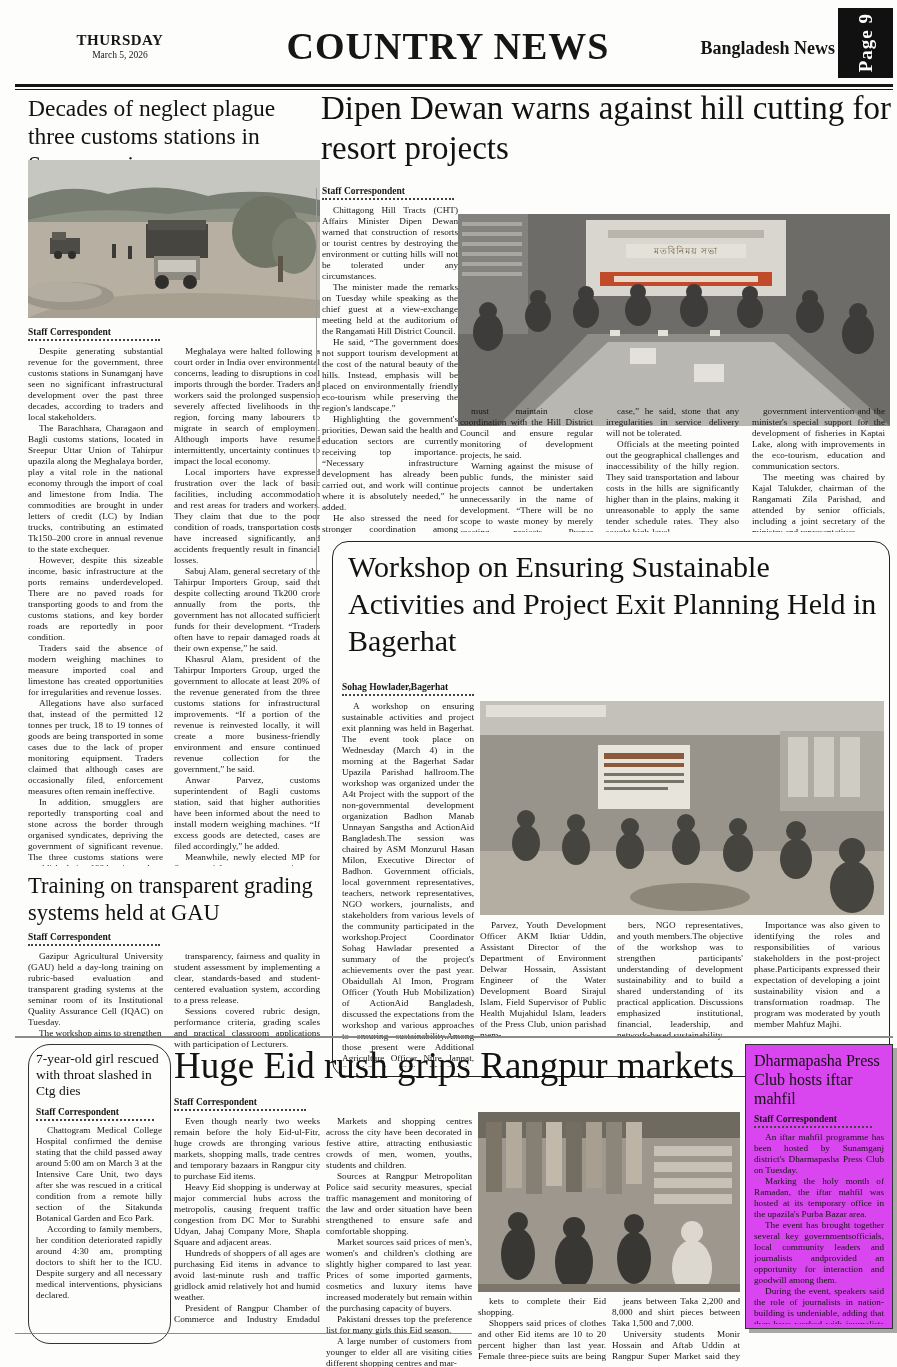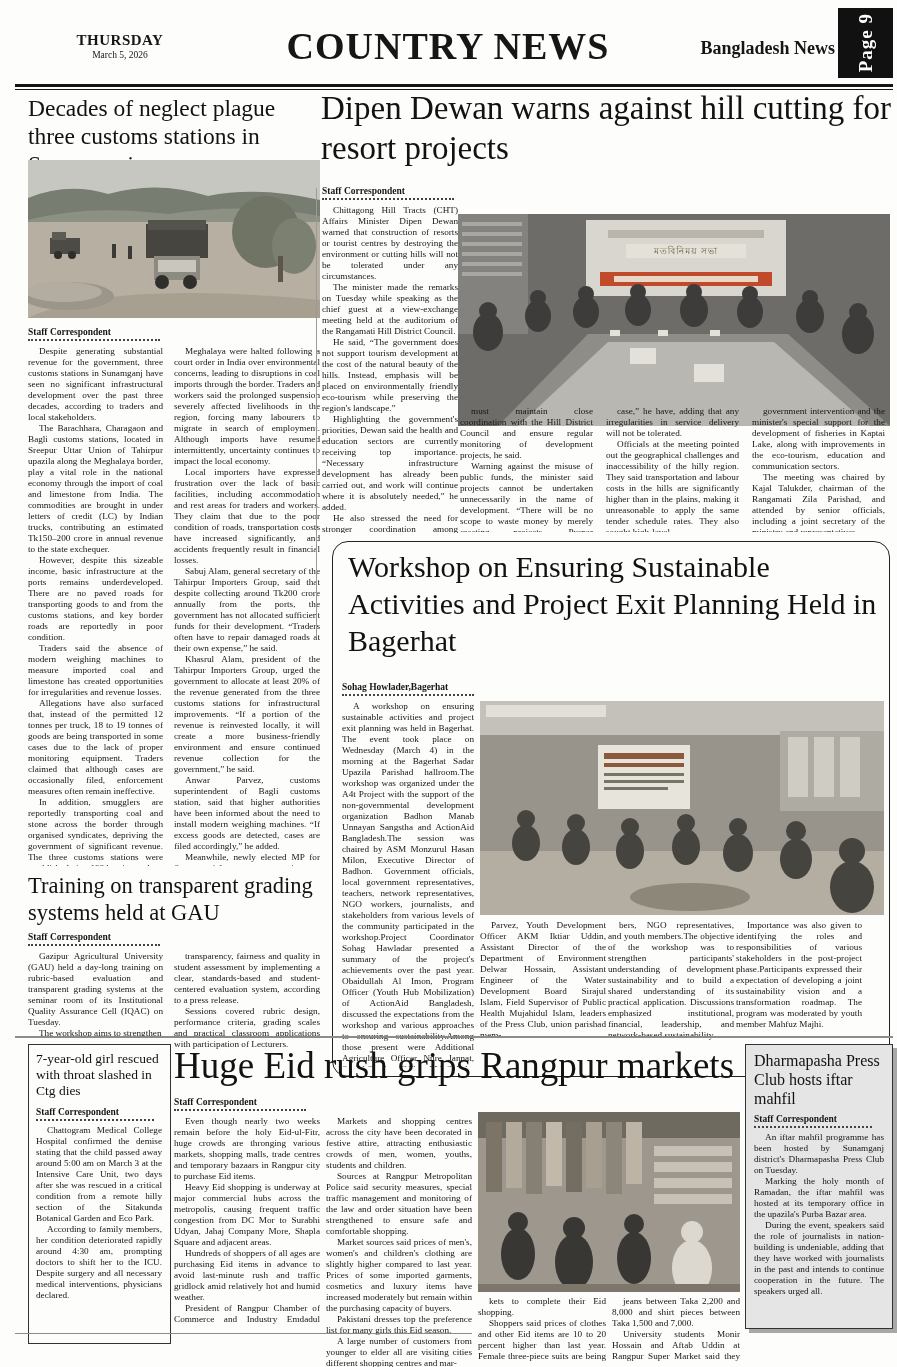--- a/index.html
+++ b/index.html
@@ -22,21 +22,21 @@
   .byline{font-weight:bold;font-size:9.5px;border-bottom:2px dotted #444;padding-bottom:2px;}
   .col{font-size:9.2px;line-height:11px;text-align:justify;overflow:hidden;}
   .col .para{margin:0;text-indent:11px;}
   .cols{display:flex;}
   .vrule{width:1px;background:#9a9a9a;}
   .hrule{background:#8c8c8c;}
 
   
   .round-box{border:1.5px solid #222;border-radius:16px;background:#fdfdfc;}
   .plain-box{border:1px solid #333;background:#fdfdfc;}
-  .shadow-box{border:1px solid #333;background:#e5e5e5;box-shadow:4px 4px 0 #a8a8a8;}
+  .shadow-box{border:1px solid #333;background:#d946ef;box-shadow:4px 4px 0 #a8a8a8;}
 
   .photo{overflow:hidden;background:#bbb;}
   .photo svg{display:block;width:100%;height:100%;}
   .screen-bn{font-size:9px;color:#5a4a33;text-align:center;letter-spacing:1px;}
 </style>
 </head>
 <body>
 
 <div class="page">
 
@@ -164,21 +164,21 @@
         </g>
         <text x="228" y="40" text-anchor="middle" class="screen-bn" font-size="11" fill="#6b5a40">মতবিনিময় সভা</text>
       </svg>
     </div>
     <div class="abs cols" style="left:460px;top:406px;width:432px;gap:13px;">
       <div class="col" style="width:133px;height:126px;">
           <p class="para">must maintain close coordination with the Hill District Council and ensure regular monitoring of development projects, he said.</p>
           <p class="para">Warning against the misuse of public funds, the minister said projects cannot be undertaken unnecessarily in the name of development. “There will be no scope to waste money by merely creating projects. Proper supervision must be ensured in every</p>
         </div>
       <div class="col" style="width:133px;height:126px;">
-          <p class="para">case,” he have, adding that any irregularities in service delivery will not be tolerated.</p>
+          <p class="para">case,” he said, stone that any irregularities in service delivery will not be tolerated.</p>
           <p class="para">Officials at the meeting pointed out the geographical challenges and inaccessibility of the hilly region. They said transportation and labour costs in the hills are significantly higher than in the plains, making it unreasonable to apply the same tender schedule rates. They also sought high-level</p>
         </div>
       <div class="col" style="width:133px;height:126px;font-family:Liberation Serif, serif;">
           <p class="para">government intervention and the minister's special support for the development of fisheries in Kaptai Lake, along with improvements in the eco-tourism, education and communication sectors.</p>
           <p class="para">The meeting was chaired by Kajal Talukder, chairman of the Rangamati Zila Parishad, and attended by senior officials, including a joint secretary of the ministry and representatives.</p>
         </div>
     </div>
   </div>
 
   <div class="abs round-box" style="left:332px;top:541px;width:556px;height:534px;"></div>
@@ -222,21 +222,21 @@
           <circle cx="258" cy="126" r="9"></circle>
             <ellipse cx="258" cy="152" rx="15" ry="19"></ellipse>
           <circle cx="316" cy="130" r="10"></circle>
             <ellipse cx="316" cy="158" rx="16" ry="20"></ellipse>
           <circle cx="372" cy="150" r="13"></circle>
             <ellipse cx="372" cy="186" rx="22" ry="26"></ellipse>
         </g>
         <ellipse cx="210" cy="196" rx="60" ry="14" fill="#8d8779"></ellipse>
       </svg>
     </div>
-    <div class="abs cols" style="left:480px;top:920px;width:404px;gap:2px;">
+    <div class="abs cols" style="left:480px;top:920px;width:404px;gap:11px;">
       <div class="col" style="width:126px;height:150px;">
           <p class="para">Parvez, Youth Development Officer AKM Iktiar Uddin, Assistant Director of the Department of Environment Delwar Hossain, Assistant Engineer of the Water Development Board Sirajul Islam, Field Supervisor of Public Health Mujahidul Islam, leaders of the Press Club, union parishad mem-</p>
         </div>
       <div class="col" style="width:126px;height:150px;">
           <p class="para">bers, NGO representatives, and youth members.The objective of the workshop was to strengthen participants' understanding of development sustainability and to build a shared understanding of its practical application. Discussions emphasized institutional, financial, leadership, and network-based sustainability.</p>
         </div>
       <div class="col" style="width:126px;height:150px;">
           <p class="para">Importance was also given to identifying the roles and responsibilities of various stakeholders in the post-project phase.Participants expressed their expectation of developing a joint sustainability vision and a transformation roadmap. The program was moderated by youth member Mahfuz Majhi.</p>
         </div>
     </div>
@@ -252,21 +252,21 @@
         </div>
       <div class="col" style="width:146px;height:140px;">
           <p class="para">transparency, fairness and quality in student assessment by implementing a clear, standards-based and student-centered evaluation system, according to a press release.</p>
           <p class="para">Sessions covered rubric design, performance criteria, grading scales and practical classroom applications with participation of Lecturers.</p>
         </div>
     </div>
   </div>
 
   <div class="abs hrule" style="left:15px;top:1036px;width:878px;height:2px;"></div>
 
-  <div class="abs plain-box" style="left:28px;top:1044px;width:141px;height:298px;">
+  <div class="abs plain-box" style="left:28px;top:1044px;width:141px;height:298px;border-radius:22px;">
     <div style="padding:6px 7px;">
       <h2 class="hl" style="font-size:13.5px;line-height:16px;">7-year-old girl rescued with throat slashed in Ctg dies</h2>
       <div class="byline" style="margin-top:8px;width:118px;">Staff Correspondent</div>
       <div class="col" style="width:126px;height:218px;margin-top:4px;">
           <p class="para">Chattogram Medical College Hospital confirmed the demise stating that the child passed away around 5:00 am on March 3 at the Intensive Care Unit, two days after she was rescued in a critical condition from a remote hilly section of the Sitakunda Botanical Garden and Eco Park.</p>
           <p class="para">According to family members, her condition deteriorated rapidly around 4:30 am, prompting doctors to shift her to the ICU. Despite surgery and all necessary medical interventions, physicians declared.</p>
         </div>
     </div>
   </div>
 
@@ -332,18 +332,19 @@
     <div class="abs hrule" style="left:15px;top:1333px;width:457px;height:1px;"></div>
   </div>
 
   <div class="abs shadow-box" style="left:745px;top:1044px;width:146px;height:283px;">
     <div style="padding:6px 8px;">
       <h2 class="hl" style="font-size:16px;line-height:19px;">Dharmapasha Press Club hosts iftar mahfil</h2>
       <div class="byline" style="margin-top:6px;width:118px;">Staff Correspondent</div>
       <div class="col" style="width:130px;height:192px;margin-top:4px;">
           <p class="para">An iftar mahfil programme has been hosted by Sunamganj district's Dharmapasha Press Club on Tuesday.</p>
           <p class="para">Marking the holy month of Ramadan, the iftar mahfil was hosted at its temporary office in the upazila's Purba Bazar area.</p>
+          <p class="para">The event has brought together several key governmentsofficials, local community leaders and journalists andprovided an opportunity for interaction and goodwill among them.</p>
           <p class="para">During the event, speakers said the role of journalists in nation-building is undeniable, adding that they have worked with journalists in the past and intends to continue cooperation in the future. The speakers urged all.</p>
         </div>
     </div>
   </div>
 
 </div>
 
 </body></html>

